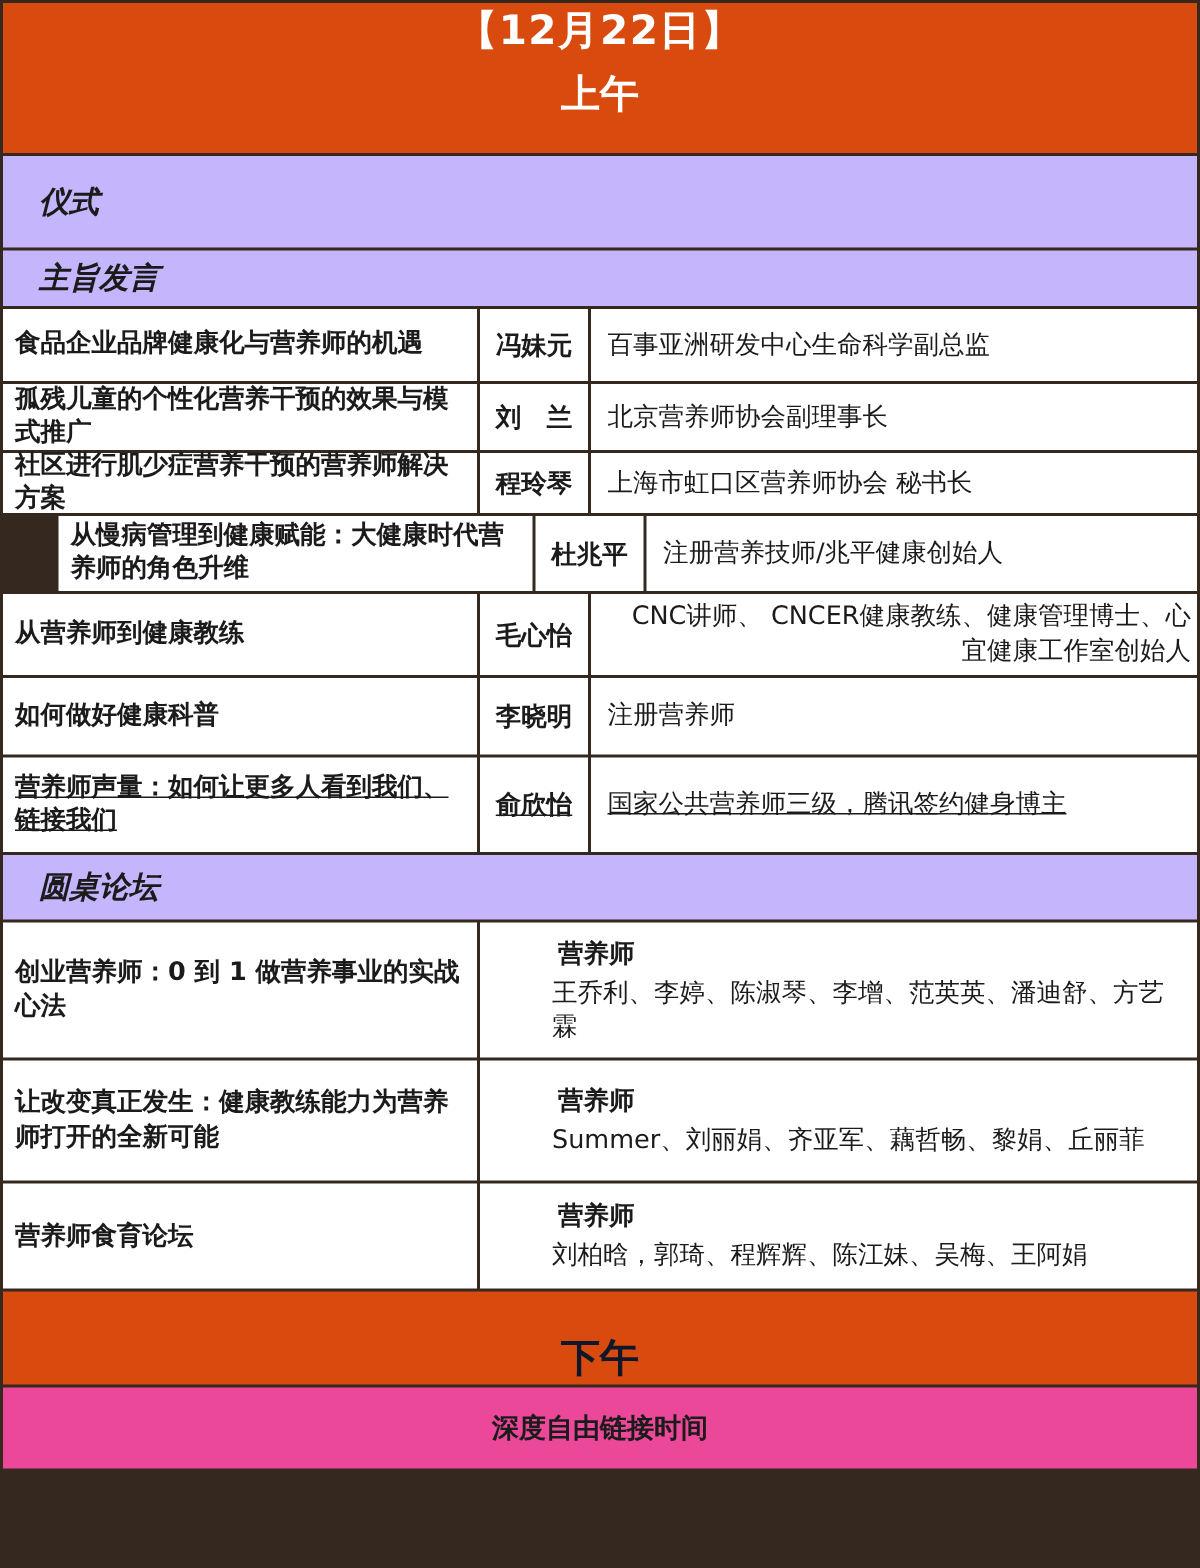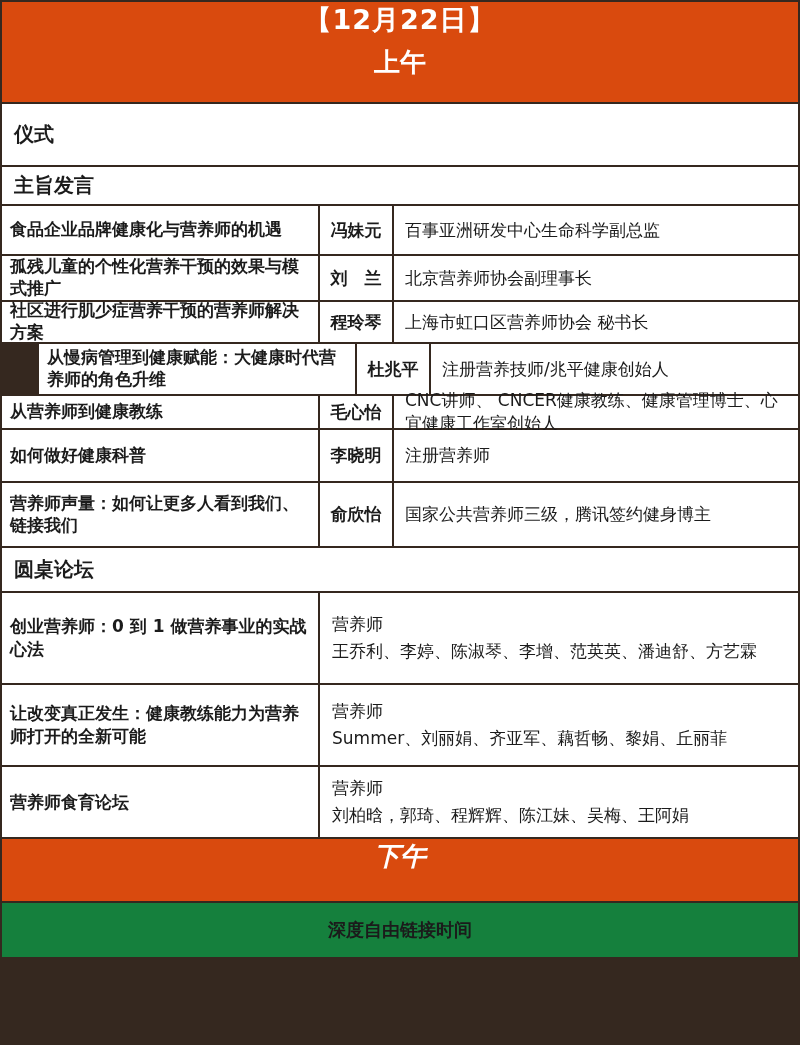--- a/index.html
+++ b/index.html
@@ -25,39 +25,39 @@
     flex-direction: column;
     align-items: center;
     justify-content: flex-start;
     gap: 7px;
     color: #ffffff;
     font-weight: bold;
   }
   .hdr .line1 { font-size: 27px; letter-spacing: 1px; }
   .hdr .line2 { font-size: 26px; }
   .band {
-    background: #ffffff;
+    background: #c4b5fd;
     display: flex;
     align-items: center;
-    padding-left: 12px;
+    padding-left: 24px;
     font-weight: bold;
     font-size: 20px;
+    font-style: italic;
   }
   .orange-band {
     background: #d94a0e;
     display: flex;
-    align-items: flex-start;
+    align-items: flex-end;
     justify-content: center;
-    color: #ffffff;
+    color: #0f172a;
     font-weight: bold;
     font-size: 26px;
-    font-style: italic;
   }
   .pink-center {
-    background: #15803d;
+    background: #ec4899;
     display: flex;
     align-items: center;
     justify-content: center;
     font-weight: bold;
     font-size: 18px;
   }
   .white-center {
     background: #ffffff;
     display: flex;
     align-items: center;
@@ -74,22 +74,22 @@
   
   .rt-topic { width: 316px; font-weight: bold; font-size: 17px; line-height: 1.35; padding: 3px 8px; }
   .rt-people {
     flex: 1;
     flex-direction: column;
     align-items: flex-start;
     justify-content: center;
     padding: 4px 6px 4px 12px;
     font-size: 17px;
   }
-  .rt-people .role { font-weight: normal; }
-  .rt-people .names { margin-top: 4px; line-height: 1.3; }
+  .rt-people .role { font-weight: bold; margin-left: 40px; }
+  .rt-people .names { margin-top: 4px; line-height: 1.3; margin-left: 36px; }
 </style>
 </head>
 <body>
 
 <div class="agenda">
 
   <div class="hdr">
     <div class="line1">【12月22日】</div>
     <div class="line2">上午</div>
   </div>
@@ -115,31 +115,31 @@
   <div class="row" style="height:40px;">
     <div class="cell topic">社区进行肌少症营养干预的营养师解决方案</div>
     <div class="cell speaker">程玲琴</div>
     <div class="cell stitle">上海市虹口区营养师协会 秘书长</div>
   </div>
   <div class="row" style="height:50px;padding-left:37px;">
     <div class="cell topic">从慢病管理到健康赋能：大健康时代营养师的角色升维</div>
     <div class="cell speaker">杜兆平</div>
     <div class="cell stitle">注册营养技师/兆平健康创始人</div>
   </div>
-  <div class="row" style="height:32px;">
+  <div class="row" style="height:54px;text-align:right;">
     <div class="cell topic">从营养师到健康教练</div>
     <div class="cell speaker">毛心怡</div>
     <div class="cell stitle">CNC讲师、 CNCER健康教练、健康管理博士、心宜健康工作室创始人</div>
   </div>
   <div class="row" style="height:51px;">
     <div class="cell topic">如何做好健康科普</div>
     <div class="cell speaker">李晓明</div>
     <div class="cell stitle">注册营养师</div>
   </div>
-  <div class="row" style="height:63px;">
+  <div class="row" style="height:63px;text-decoration:underline;">
     <div class="cell topic">营养师声量：如何让更多人看到我们、链接我们</div>
     <div class="cell speaker">俞欣怡</div>
     <div class="cell stitle">国家公共营养师三级，腾讯签约健身博主</div>
   </div>
 
   <div class="band" style="height:43px;">
     <span>圆桌论坛</span>
   </div>
 
   <div class="row" style="height:90px;">

